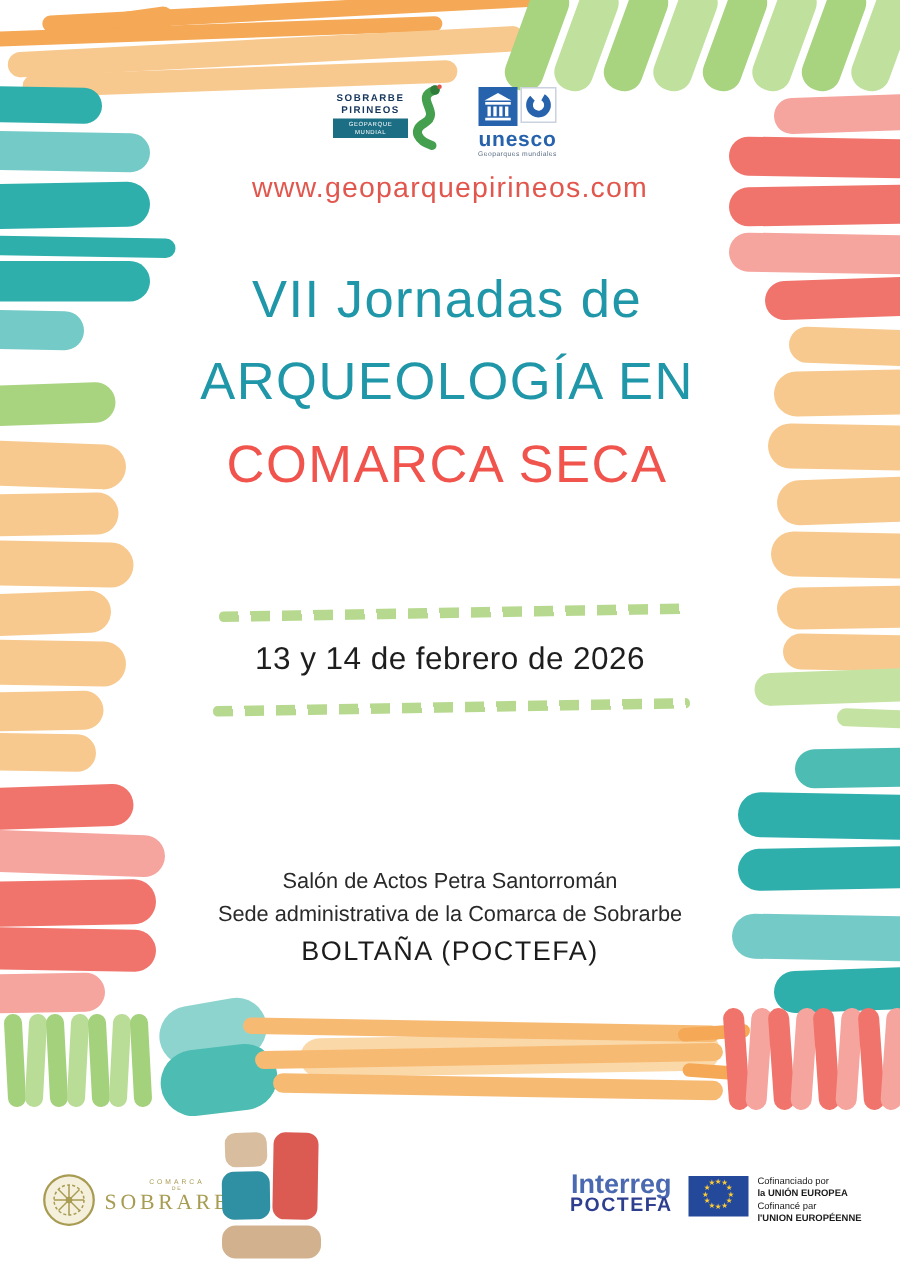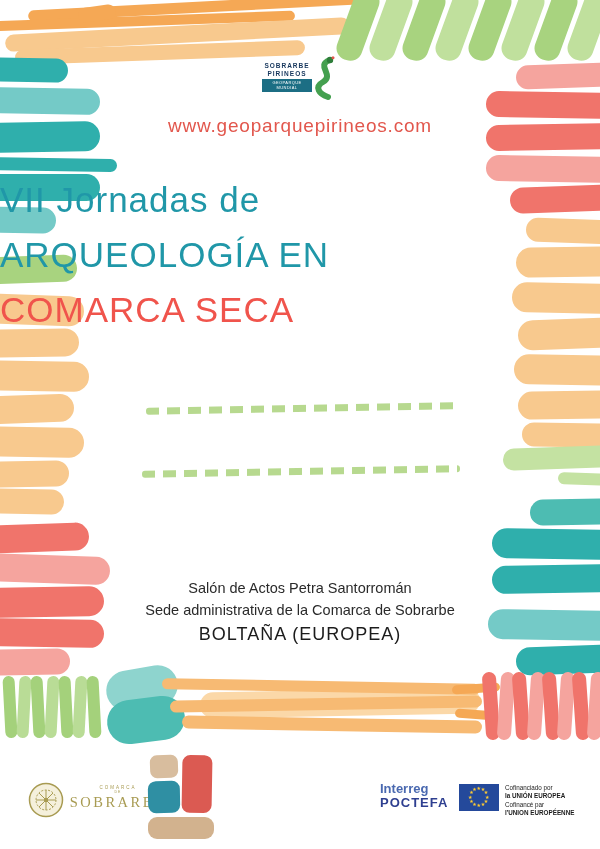--- a/index.html
+++ b/index.html
@@ -29,21 +29,21 @@
   .gp-band{margin-top:1px;background:#1C6E84;color:#fff;font-size:4px;letter-spacing:.4px;padding:2px 1px;line-height:4.5px;}
   .snake{position:absolute;right:2px;top:-2px;}
   .unesco-logo{width:66px;text-align:center;}
   .unesco-tiles{display:flex;gap:2px;justify-content:center;align-items:flex-start;}
   .unesco-tile-blue{width:26px;height:26px;background:var(--unesco-blue);display:flex;align-items:center;justify-content:center;}
   .unesco-tile-white{width:24px;height:24px;background:#fff;border:1px solid #c9d2de;display:flex;align-items:center;justify-content:center;}
   .unesco-word{margin-top:1px;font-size:14px;font-weight:700;color:var(--unesco-blue);letter-spacing:.5px;line-height:15px;}
   .unesco-sub{font-size:4.5px;color:#5b githa6d84;color:#5b6d84;letter-spacing:.3px;}
 
   .website{position:absolute;top:115px;left:0;right:0;text-align:center;font-size:19px;letter-spacing:.8px;color:var(--url-red);}
-  .title{position:absolute;top:172px;left:0;right:4px;text-align:left;line-height:55px;letter-spacing:1px;}
+  .title{position:absolute;top:172px;left:0;right:4px;text-align:center;line-height:55px;letter-spacing:1px;}
   .t-teal{font-size:35px;color:var(--title-teal);}
   .t-red{font-size:35px;color:var(--highlight-red);}
 
   .dash{position:absolute;height:7px;background:repeating-linear-gradient(90deg,var(--dash-green) 0 13px,transparent 13px 21px);border-radius:3px;}
   .dash1{left:146px;top:405px;width:310px;transform:rotate(-1deg);}
   .dash2{left:142px;top:468px;width:318px;transform:rotate(-1deg);}
 
   .date{position:absolute;top:428px;left:0;right:0;text-align:center;font-size:21px;color:var(--text-black);letter-spacing:.3px;}
 
   .venue{position:absolute;top:577px;left:0;right:0;text-align:center;color:#2a2a2a;}
@@ -53,21 +53,21 @@
   .footer{position:absolute;inset:0;pointer-events:none;}
   .comarca{position:absolute;left:28px;top:782px;width:140px;height:44px;}
   .comarca-text{position:absolute;left:40px;top:3px;width:100px;text-align:center;color:var(--comarca-gold);}
   .cm-top{font-size:4.5px;letter-spacing:2px;}
   .cm-de{font-size:3.5px;letter-spacing:1px;}
   .cm-name{font-family:"Liberation Serif",serif;font-size:14.5px;letter-spacing:2.5px;}
   .petra-icon{position:absolute;left:148px;top:755px;width:68px;height:84px;}
   .p-block{position:absolute;}
   .petra-word{position:absolute;left:222px;top:779px;font-size:43px;font-weight:700;color:var(--petra-red);letter-spacing:.5px;}
   .interreg{position:absolute;left:380px;top:782px;}
-  .ir-1{font-size:13px;font-weight:700;color:var(--interreg-blue);line-height:14px;}
+  .ir-1{font-size:18px;font-weight:700;color:var(--interreg-blue);line-height:14px;text-align:center;}
   .ir-2{font-size:13px;font-weight:700;color:var(--poctefa-blue);letter-spacing:1px;line-height:14px;}
   .eu-flag{position:absolute;left:459px;top:784px;width:40px;height:27px;background:var(--eu-blue);}
   .eu-star{position:absolute;font-size:5px;color:var(--eu-star);line-height:5px;}
   .eu-text{position:absolute;left:505px;top:784px;color:#1a1a1a;}
   .eu-line{font-size:6.3px;line-height:7.5px;white-space:nowrap;}
   .eu-line.b{font-weight:700;}
   .eu-line.gap{margin-top:2px;}
 </style>
 </head>
 <body>
@@ -156,37 +156,60 @@
         <div class="gp-l1">SOBRARBE</div>
         <div class="gp-l1">PIRINEOS</div>
         <div class="gp-band">GEOPARQUE MUNDIAL</div>
       </div>
       <svg class="snake" width="26" height="46" viewBox="0 0 26 46">
         <path d="M20 4 C5 9 25 19 13 26 C4 31 9 38 18 41" stroke="#44A04F" stroke-width="6" fill="none" stroke-linecap="round"></path>
         <circle cx="20" cy="4" r="3.2" fill="#2E7D3A"></circle>
         <circle cx="23" cy="1.8" r="1.5" fill="#E0534B"></circle>
       </svg>
     </div>
+    <div class="unesco-logo">
+      <div class="unesco-tiles">
+        <div class="unesco-tile-blue">
+          <svg width="20" height="20" viewBox="0 0 20 20">
+            <polygon points="10,1 19,6 1,6" fill="#fff"></polygon>
+            <rect x="1.5" y="7" width="17" height="1.8" fill="#fff"></rect>
+            <rect x="3" y="10" width="2.2" height="6.5" fill="#fff"></rect>
+            <rect x="6.9" y="10" width="2.2" height="6.5" fill="#fff"></rect>
+            <rect x="10.8" y="10" width="2.2" height="6.5" fill="#fff"></rect>
+            <rect x="14.7" y="10" width="2.2" height="6.5" fill="#fff"></rect>
+            <rect x="1.5" y="17.5" width="17" height="1.8" fill="#fff"></rect>
+          </svg>
+        </div>
+        <div class="unesco-tile-white">
+          <svg width="18" height="18" viewBox="0 0 18 18">
+            <circle cx="9" cy="9" r="6" fill="none" stroke="#2763AC" stroke-width="4.5" stroke-dasharray="30 8" transform="rotate(-60 9 9)"></circle>
+          </svg>
+        </div>
+      </div>
+      <div class="unesco-word">unesco</div>
+      <div class="unesco-sub">Geoparques mundiales</div>
+    </div>
   </div>
 
   <div class="website">www.geoparquepirineos.com</div>
 
   <div class="title">
     <div class="t-teal">VII Jornadas de</div>
     <div class="t-teal">ARQUEOLOGÍA EN</div>
     <div class="t-red">COMARCA SECA</div>
   </div>
 
   <div class="dash dash1"></div>
+  <div class="date">13 y 14 de febrero de 2026</div>
   <div class="dash dash2"></div>
 
   <div class="venue">
     <div class="v1">Salón de Actos Petra Santorromán</div>
     <div class="v1">Sede administrativa de la Comarca de Sobrarbe</div>
-    <div class="v3">BOLTAÑA (EUROPEA)</div>
+    <div class="v3">BOLTAÑA (POCTEFA)</div>
   </div>
 
   <div class="footer">
     <div class="comarca">
       <svg width="36" height="36" viewBox="0 0 36 36">
         <circle cx="18" cy="18" r="16.5" fill="#F5F0DC" stroke="#A89B52" stroke-width="1.5"></circle>
         <circle cx="18" cy="18" r="10" fill="none" stroke="#A89B52" stroke-width="1" stroke-dasharray="2 1.5"></circle>
         <g stroke="#A89B52" stroke-width="1">
           <line x1="18" y1="8" x2="18" y2="28"></line>
           <line x1="8" y1="18" x2="28" y2="18"></line>

